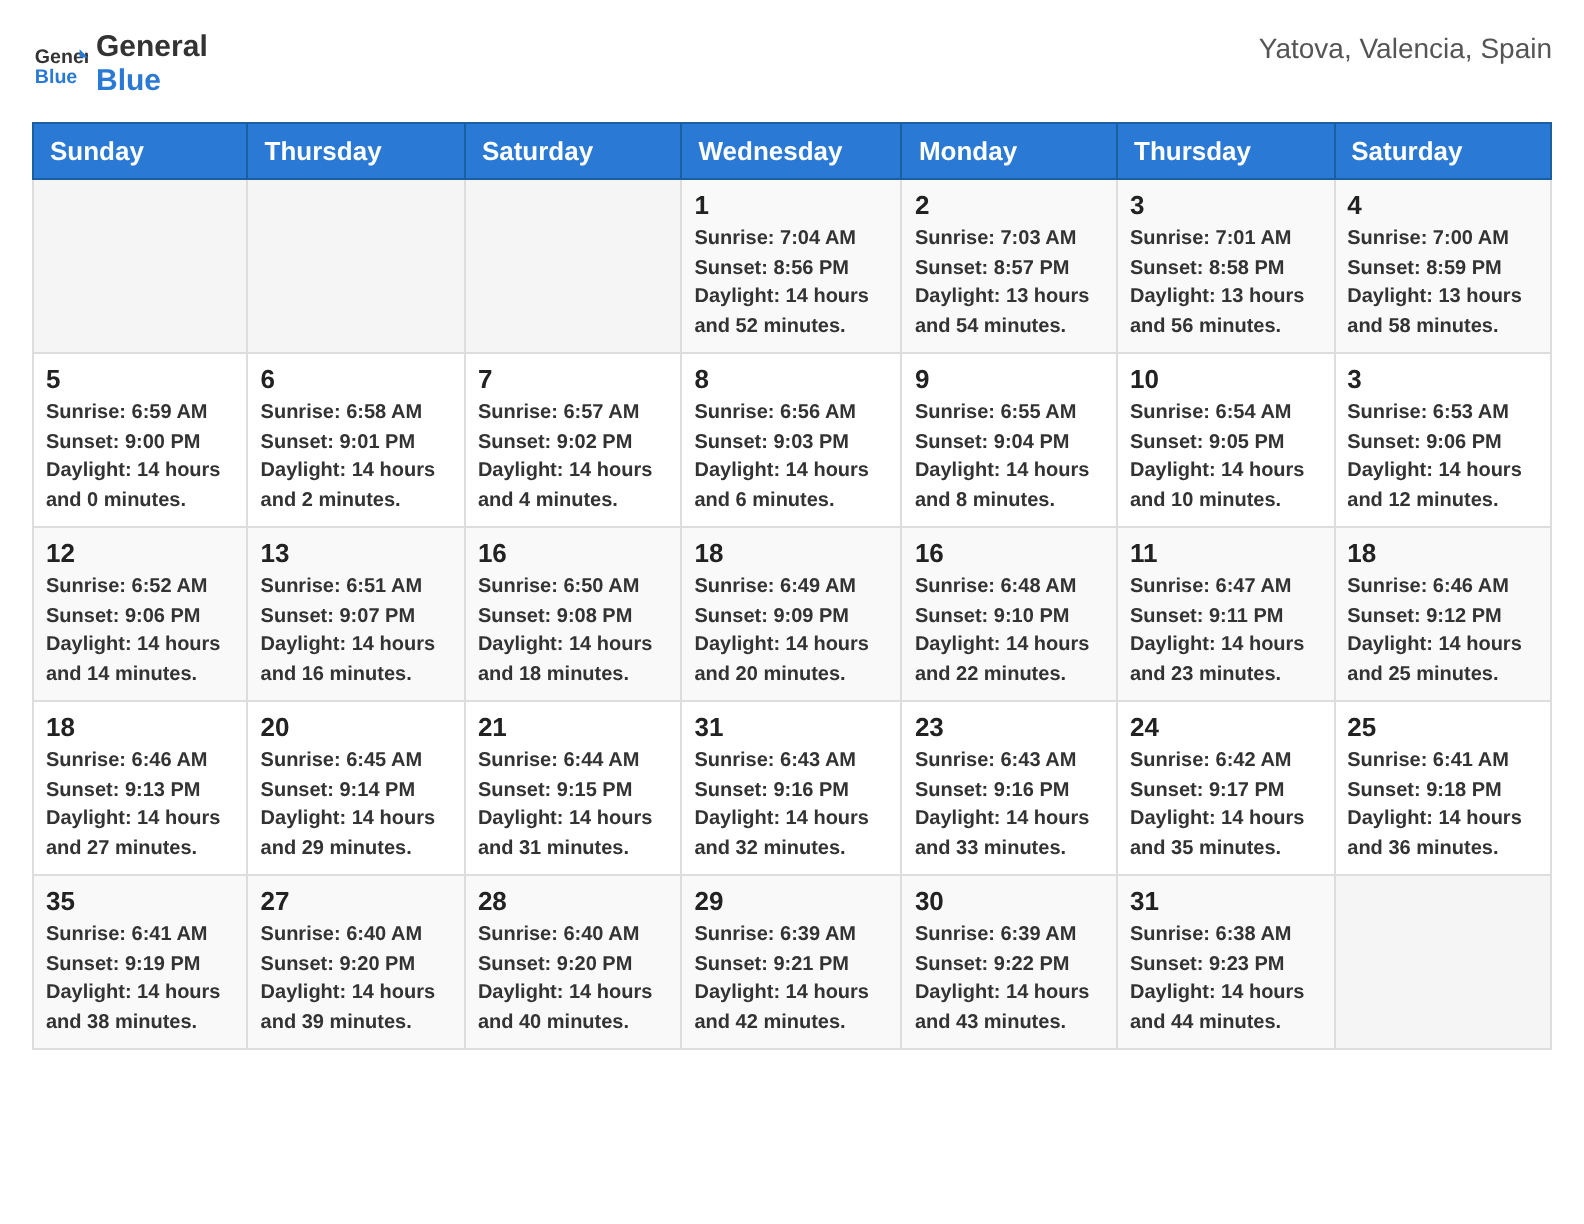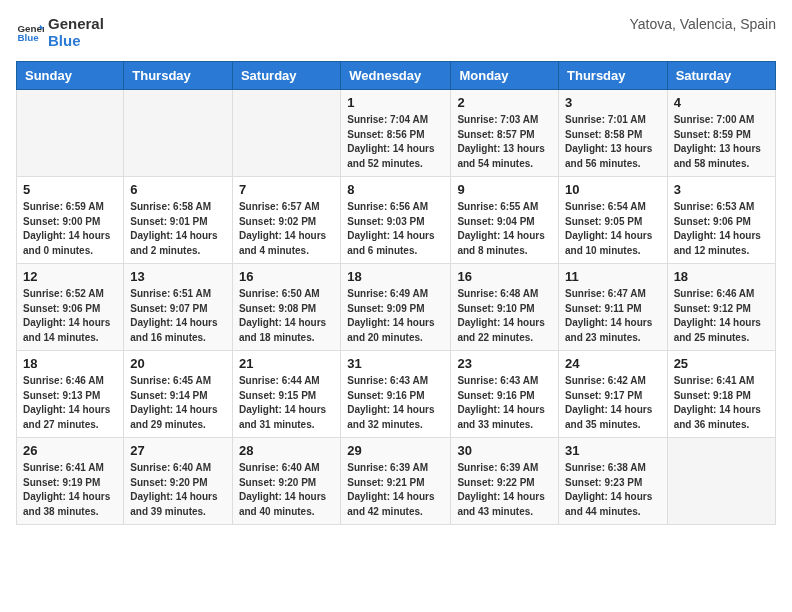--- a/index.html
+++ b/index.html
@@ -222,21 +222,21 @@
           <div class="day-number">24</div>
           <div class="day-info">Sunrise: 6:42 AM<br>Sunset: 9:17 PM<br>Daylight: 14 hours and 35 minutes.</div>
         </td>
         <td>
           <div class="day-number">25</div>
           <div class="day-info">Sunrise: 6:41 AM<br>Sunset: 9:18 PM<br>Daylight: 14 hours and 36 minutes.</div>
         </td>
       </tr>
       <tr>
         <td>
-          <div class="day-number">26</div>
+          <div class="day-number">35</div>
           <div class="day-info">Sunrise: 6:41 AM<br>Sunset: 9:19 PM<br>Daylight: 14 hours and 38 minutes.</div>
         </td>
         <td>
           <div class="day-number">27</div>
           <div class="day-info">Sunrise: 6:40 AM<br>Sunset: 9:20 PM<br>Daylight: 14 hours and 39 minutes.</div>
         </td>
         <td>
           <div class="day-number">28</div>
           <div class="day-info">Sunrise: 6:40 AM<br>Sunset: 9:20 PM<br>Daylight: 14 hours and 40 minutes.</div>
         </td>

